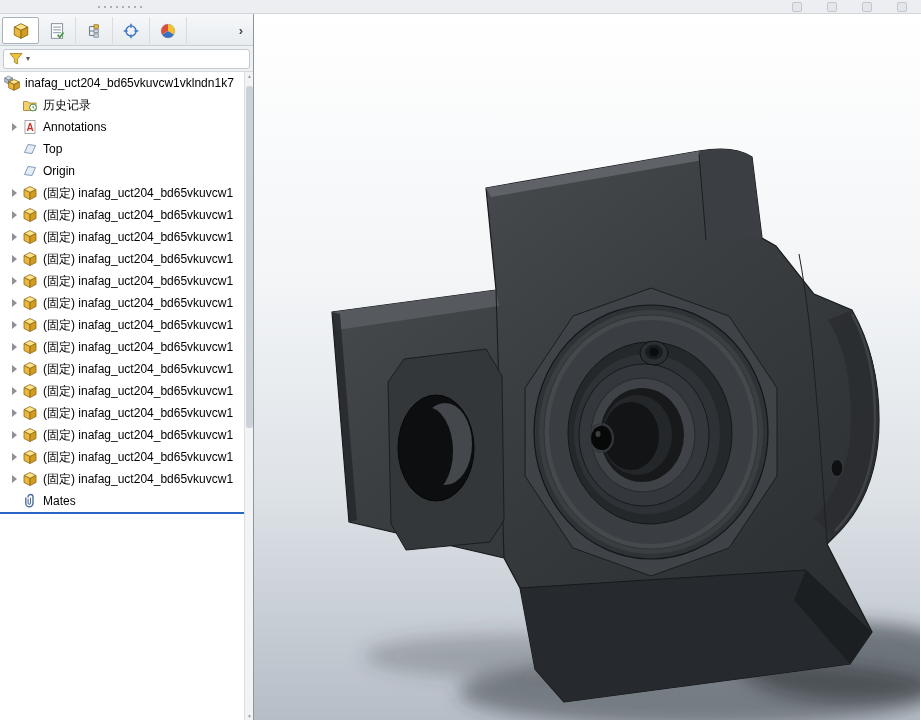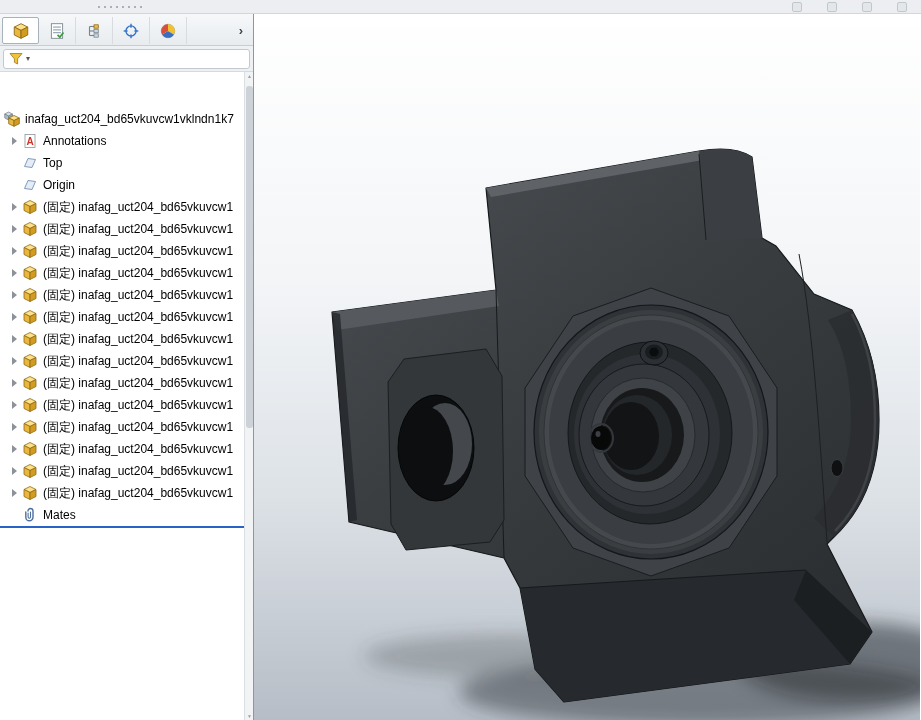--- a/index.html
+++ b/index.html
@@ -29,21 +29,21 @@
   .icon18 svg, .icon16 svg { width:100%; height:100%; display:block; }
 
   .filterbar { height:26px; background:#eef1f4; border-bottom:1px solid #d6dadd; padding:3px; }
   .filterbox { height:20px; background:#fff; border:1px solid #c3c9cf; border-radius:3px;
     display:flex; align-items:center; padding:0 4px; gap:2px; }
   .icon16 { width:16px; height:16px; display:block; flex:none; }
   .filter-caret { font-size:8px; color:#555; line-height:1; }
   .filter-input { border:none; outline:none; flex:1; font-size:12px; height:16px; min-width:0; background:transparent; }
 
   
-  .tree { position:absolute; top:58px; left:0; right:9px; bottom:0; overflow:hidden; background:#fff;margin-top:36px; }
+  .tree { position:absolute; top:58px; left:0; right:9px; bottom:0; overflow:hidden; background:#fff; }
   .row { height:22px; display:flex; align-items:center; padding-left:6px; white-space:nowrap; overflow:hidden; cursor:default; }
   .row .spacer { width:16px; flex:none; }
   .row .arrow { width:16px; flex:none; display:flex; align-items:center; justify-content:center; cursor:pointer; }
   .row .arrow::before { content:""; width:0; height:0; border-left:5px solid #8d9298; border-top:4px solid transparent; border-bottom:4px solid transparent; }
   .row .ticon { width:16px; height:16px; flex:none; margin-right:5px; }
   .row .lbl { font-size:12px; color:#000; }
   .row.root { padding-left:4px; }
   .drop-line { height:0; border-top:2px solid #2a63c6; margin-top:0; }
 
   
@@ -153,20 +153,29 @@
         <div class="row root">
           <span class="ticon"><svg viewBox="0 0 16 16">
               <polygon points="4.5,1 8.5,3 4.5,5 0.7,3" fill="#d6dee6" stroke="#74808c" stroke-width=".7"></polygon>
               <polygon points="0.7,3 4.5,5 4.5,9 0.7,7" fill="#aebac6" stroke="#74808c" stroke-width=".7"></polygon>
               <polygon points="8.5,3 8.5,7 4.5,9 4.5,5" fill="#97a5b2" stroke="#74808c" stroke-width=".7"></polygon>
               <polygon points="10,4.5 15.3,7 10,9.5 4.7,7" fill="#ffe18a" stroke="#8a6a15" stroke-width=".8"></polygon>
               <polygon points="4.7,7 10,9.5 10,15.3 4.7,12.8" fill="#eab63e" stroke="#8a6a15" stroke-width=".8"></polygon>
               <polygon points="15.3,7 15.3,12.8 10,15.3 10,9.5" fill="#d29c22" stroke="#8a6a15" stroke-width=".8"></polygon>
             </svg></span>
           <span class="lbl">inafag_uct204_bd65vkuvcw1vklndn1k7</span>
+        </div>
+        <div class="row">
+          <span class="spacer"></span>
+          <span class="ticon"><svg viewBox="0 0 16 16">
+              <path d="M1.5 4.5 h4 l1.5 1.5 h7 v7.5 h-12.5 z" fill="#f7cf6b" stroke="#9a7b24" stroke-width=".8"></path>
+              <circle cx="11" cy="10.5" r="3.4" fill="#fff" stroke="#3a7c3a" stroke-width=".9"></circle>
+              <path d="M11 8.8 v1.9 l1.4 .9" stroke="#3a7c3a" stroke-width=".9" fill="none"></path>
+            </svg></span>
+          <span class="lbl">历史记录</span>
         </div>
         <div class="row">
           <span class="arrow"></span>
           <span class="ticon"><svg viewBox="0 0 16 16">
               <rect x="3" y="1.5" width="10" height="13" fill="#fff" stroke="#8e959c" stroke-width=".8"></rect>
               <text x="8" y="12" font-size="10" font-weight="bold" fill="#cf3426" text-anchor="middle" font-family="Liberation Sans, sans-serif">A</text>
             </svg></span>
           <span class="lbl">Annotations</span>
         </div>
         <div class="row">

